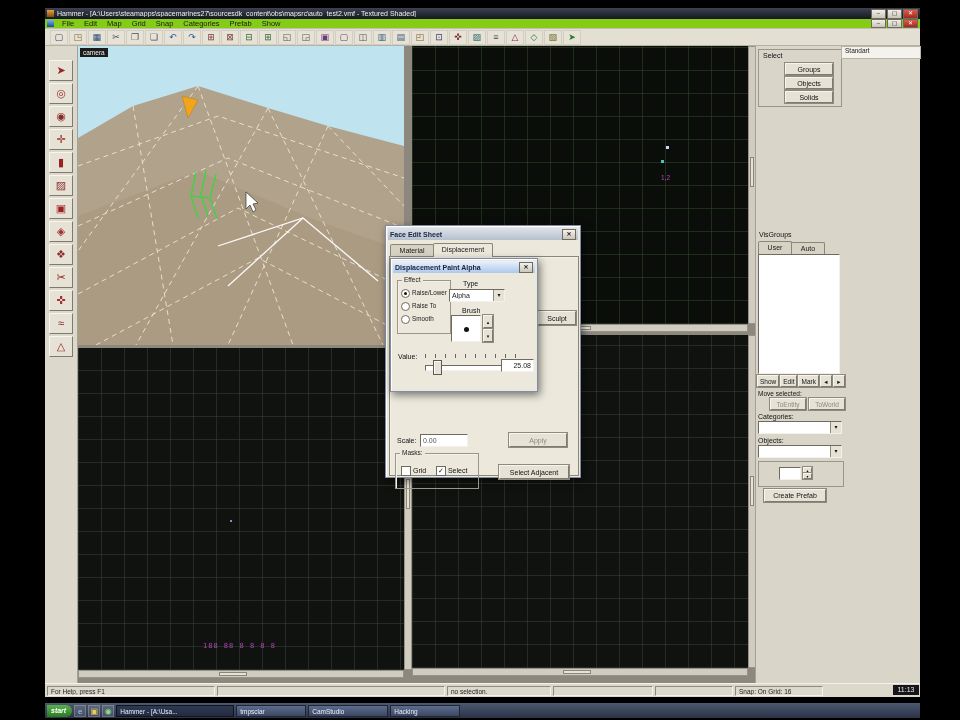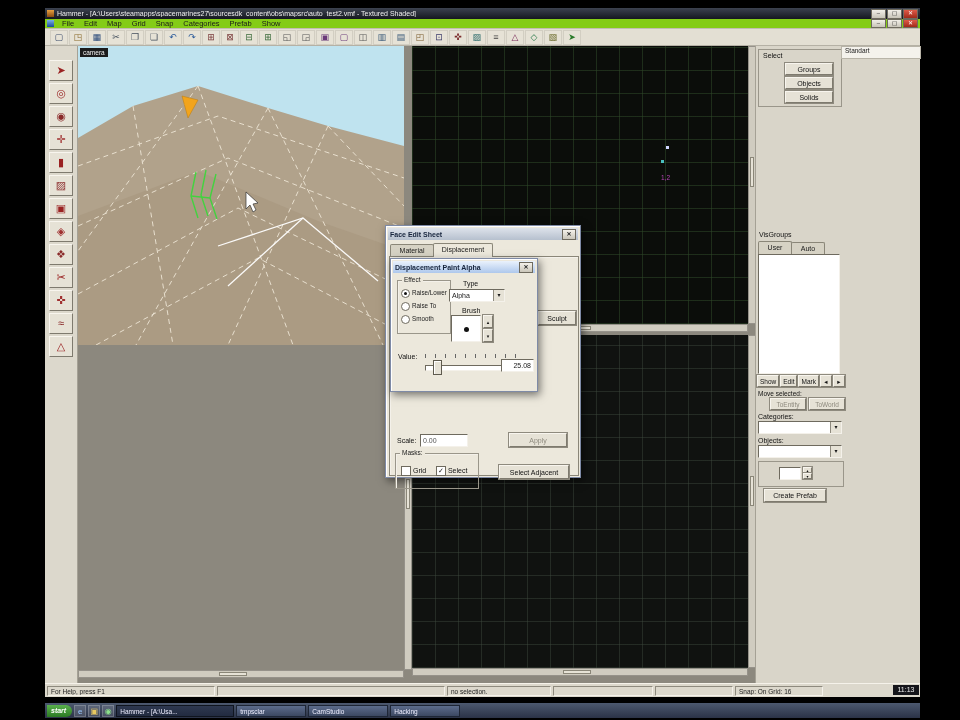--- a/index.html
+++ b/index.html
@@ -162,20 +162,24 @@
     <div class="abs" style="left:249px;top:114px;width:3px;height:3px;background:#4ac0c0;"></div>
     <div class="abs" style="left:249px;top:128px;color:#b346b3;font-size:6.5px;">1,2</div>
   </div>
   <div class="abs sb" style="left:748px;top:46px;width:8px;height:278px;">
     <div class="sb-thumb" style="left:1px;top:110px;width:4px;height:30px;"></div>
   </div>
   <div class="abs sb" style="left:412px;top:324px;width:336px;height:8px;">
     <div class="sb-thumb" style="left:150px;top:1px;width:28px;height:4px;"></div>
   </div>
 
+  <div class="abs vp grid-dark" style="left:78px;top:348px;width:326px;height:322px;">
+    <div class="abs" style="left:152px;top:172px;width:2px;height:2px;background:#8888cc;"></div>
+    <div class="abs mono" style="left:125px;top:294px;color:#b346b3;font-size:7px;letter-spacing:1px;">188 88 8 8 8 8</div>
+  </div>
   <div class="abs sb" style="left:404px;top:348px;width:8px;height:322px;">
     <div class="sb-thumb" style="left:1px;top:130px;width:4px;height:30px;"></div>
   </div>
   <div class="abs sb" style="left:78px;top:670px;width:326px;height:8px;">
     <div class="sb-thumb" style="left:140px;top:1px;width:28px;height:4px;"></div>
   </div>
 
   <div class="abs vp grid-dark" style="left:412px;top:335px;width:336px;height:333px;"></div>
   <div class="abs sb" style="left:748px;top:335px;width:8px;height:333px;">
     <div class="sb-thumb" style="left:1px;top:140px;width:4px;height:30px;"></div>

